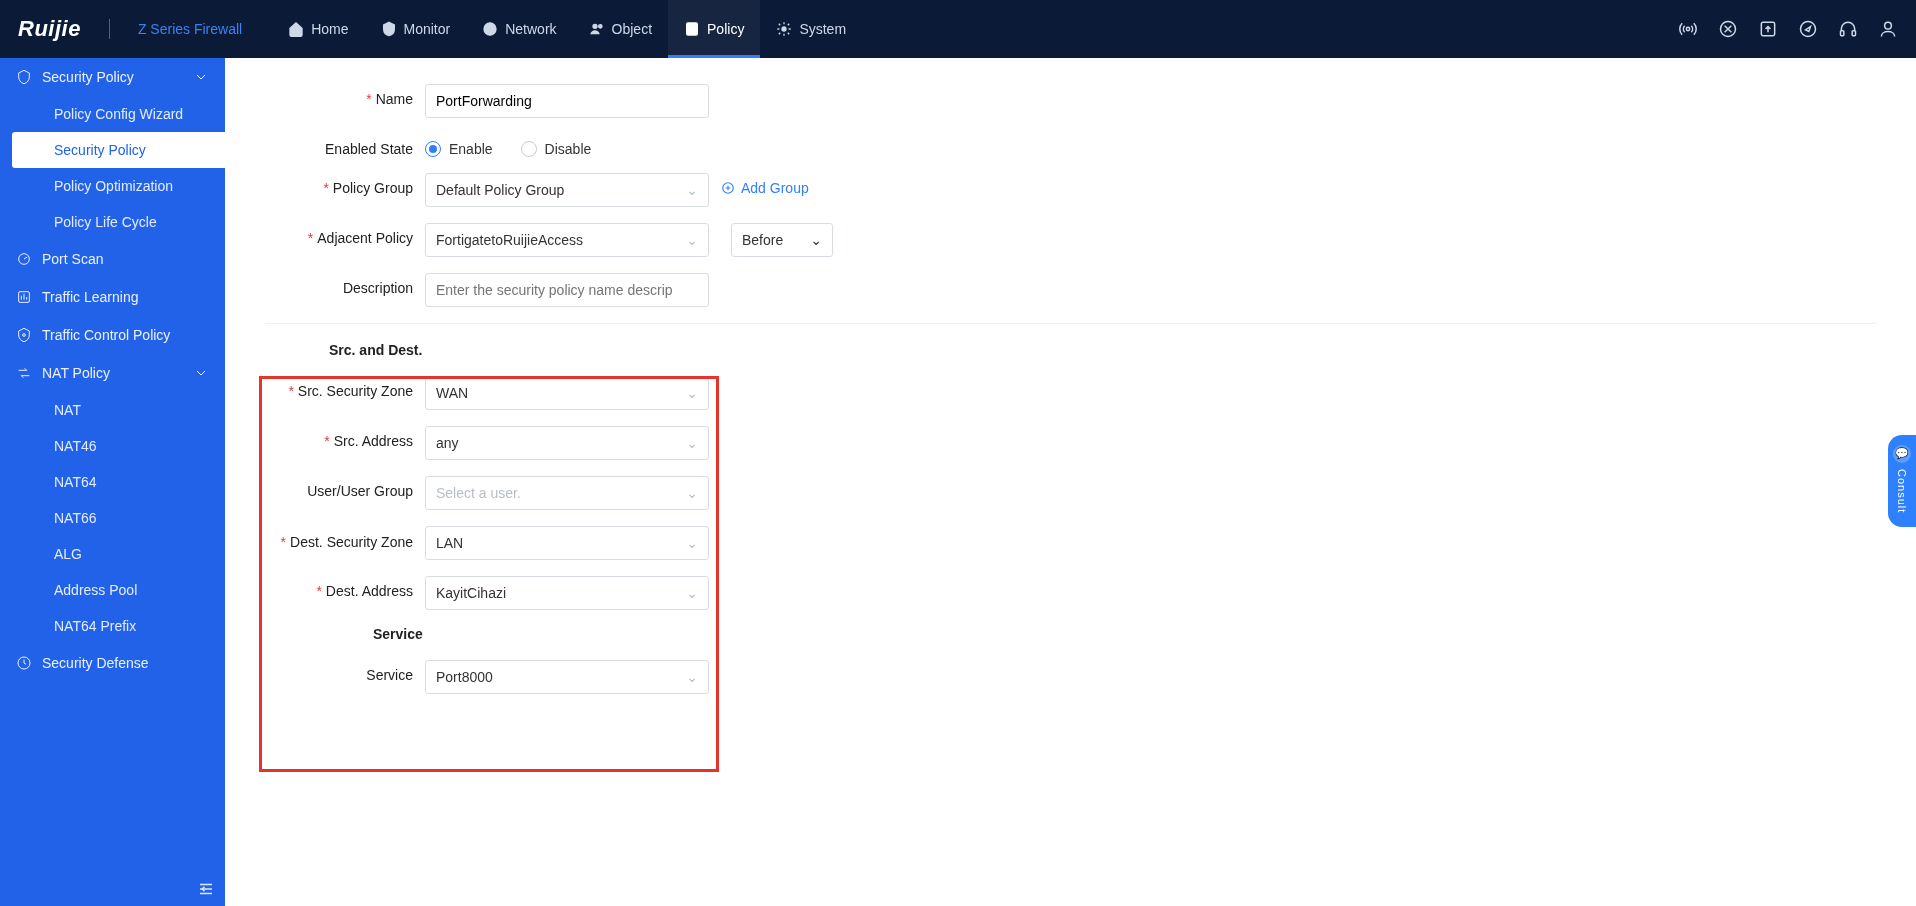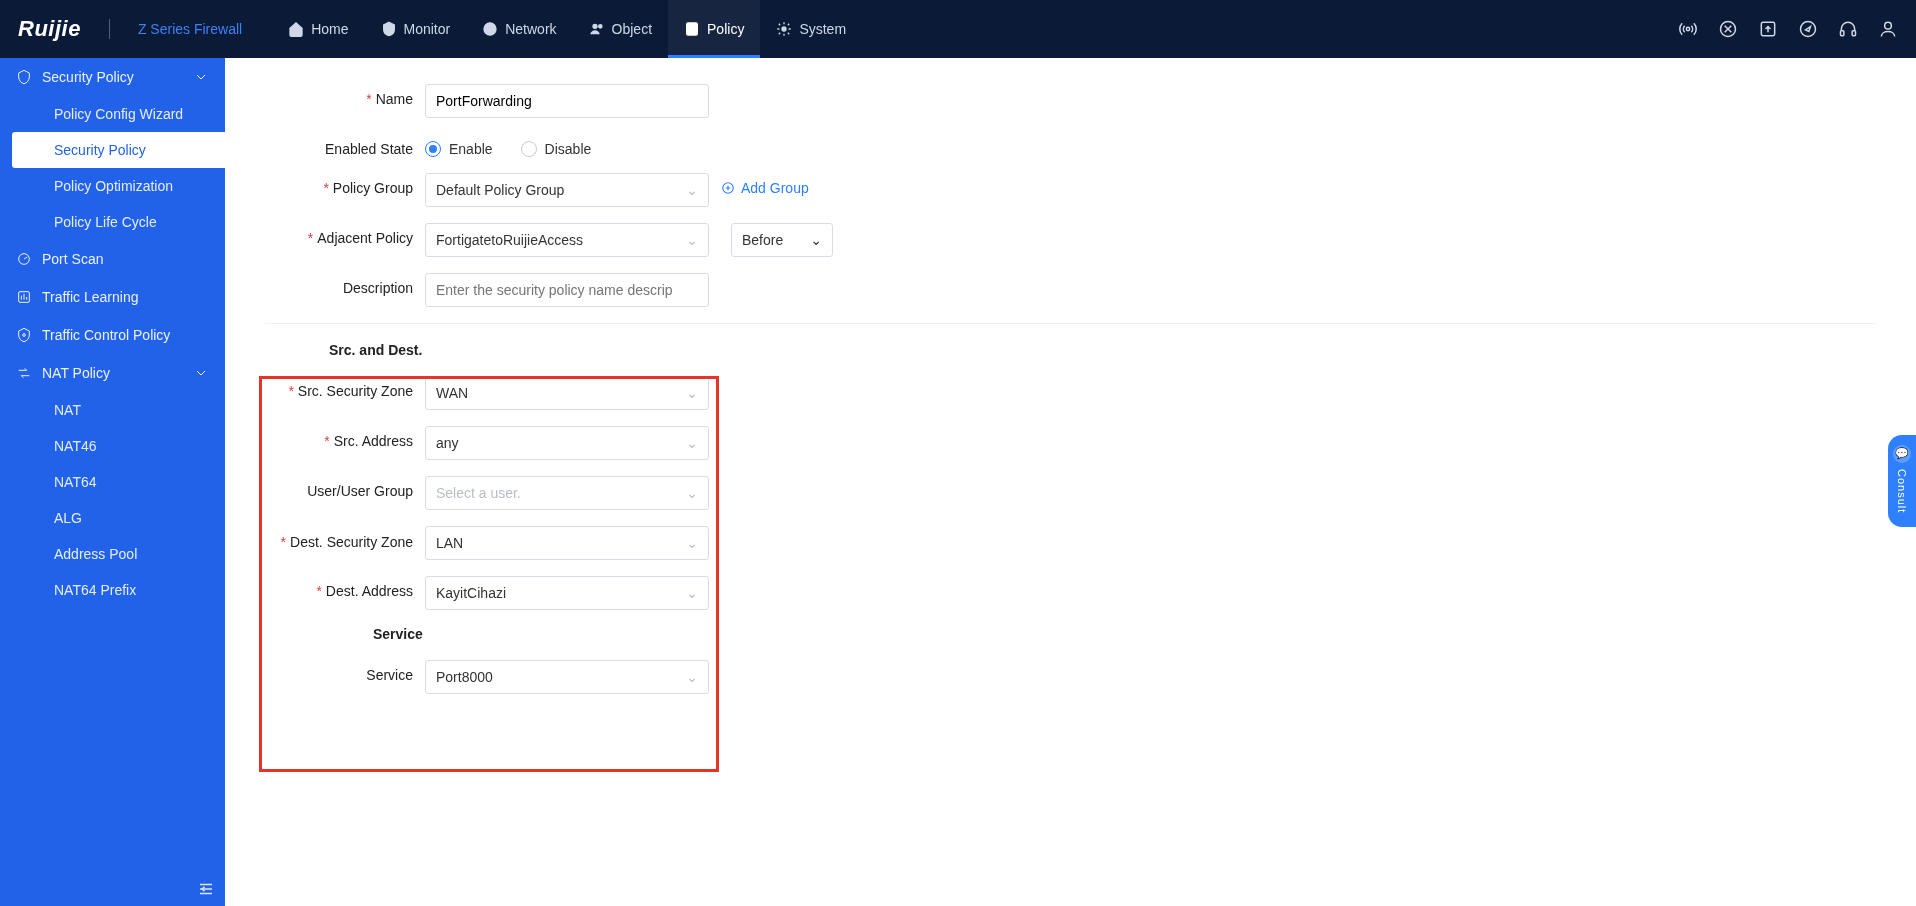--- a/index.html
+++ b/index.html
@@ -197,24 +197,32 @@
           <path d="M4 8h12l-3-3M20 16H8l3 3"></path>
         </svg>
       <span>NAT Policy</span>
       <svg class="side-icon chev" viewBox="0 0 24 24">
           <path d="M6 9l6 6 6-6"></path>
         </svg>
     </div>
     <div class="side-child"><span>NAT</span></div>
     <div class="side-child"><span>NAT46</span></div>
     <div class="side-child"><span>NAT64</span></div>
+    <div class="side-child"><span>NAT66</span></div>
     <div class="side-child"><span>ALG</span></div>
     <div class="side-child"><span>Address Pool</span></div>
     <div class="side-child"><span>NAT64 Prefix</span></div>
 
+    <div class="side-group">
+      <svg class="side-icon" viewBox="0 0 24 24">
+          <circle cx="12" cy="12" r="9"></circle>
+          <path d="M12 7v5l3 2"></path>
+        </svg>
+      <span>Security Defense</span>
+    </div>
     <div class="collapse-btn">
       <svg width="18" height="18" viewBox="0 0 24 24" fill="none" stroke="currentColor" stroke-width="2">
           <path d="M4 6h16M4 12h16M4 18h16"></path>
           <path d="M10 9l-3 3 3 3"></path>
         </svg>
     </div>
   </div>
 
   <div class="content">
 

